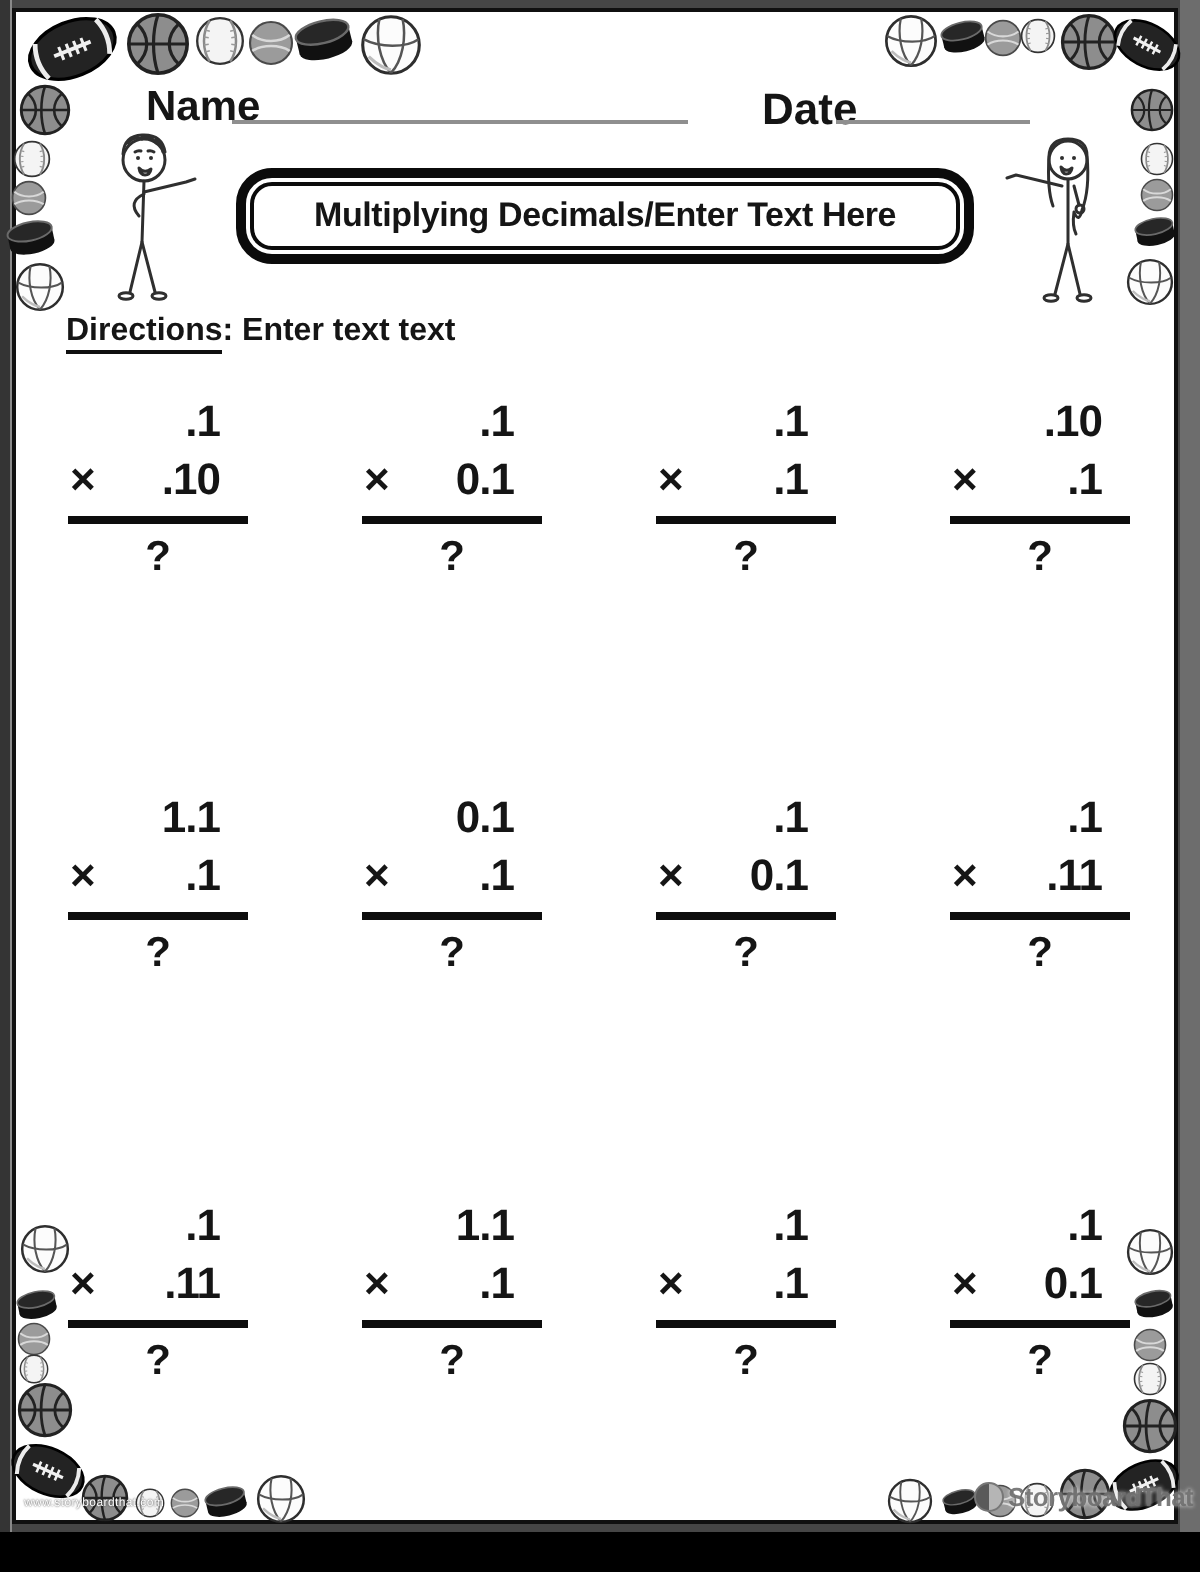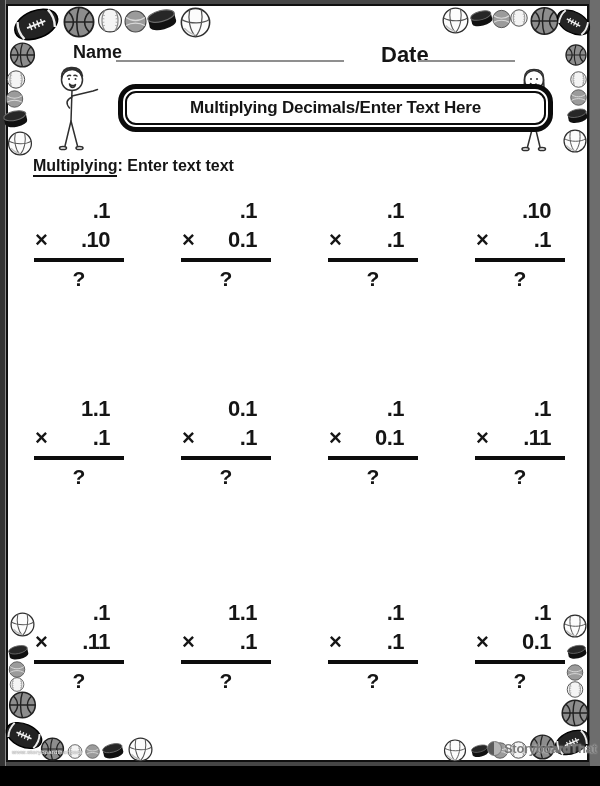--- a/index.html
+++ b/index.html
@@ -7,25 +7,25 @@
   
   .frame{position:absolute;inset:0;background:#464646;}
   .stripe-left{position:absolute;left:0;top:0;width:6px;height:766px;background:#343434;box-shadow:inset -1px 0 0 #8a8a8a;}
   .stripe-right{position:absolute;right:0;top:0;width:10px;height:766px;background:#6d6d6d;}
   .bottom-bar{position:absolute;left:0;bottom:0;width:600px;height:20px;background:#000;}
   
   .page{position:absolute;left:6px;top:4px;width:583px;height:758px;background:#fff;border:2px solid #101010;box-sizing:border-box;}
   
   .balls{position:absolute;inset:0;pointer-events:none;z-index:3;}
   
-  .name-label{position:absolute;left:73px;top:42px;font-size:18px;font-weight:700;z-index:4;}
+  .name-label{position:absolute;left:73px;top:42px;font-size:21px;font-weight:700;z-index:4;}
   .name-line{position:absolute;left:116px;top:60px;width:228px;height:2px;background:#8f8f8f;z-index:4;}
   .date-label{position:absolute;left:381px;top:42px;font-size:22px;font-weight:700;z-index:4;}
   .date-line{position:absolute;left:418px;top:60px;width:97px;height:2px;background:#8f8f8f;z-index:4;}
-  .title-box{position:absolute;left:118px;top:84px;width:435px;height:48px;box-sizing:border-box;border:5px solid #0b0b0b;border-radius:18px;background:#fff;padding:2px;z-index:4;}
+  .title-box{position:absolute;left:118px;top:84px;width:369px;height:48px;box-sizing:border-box;border:5px solid #0b0b0b;border-radius:18px;background:#fff;padding:2px;z-index:4;}
   .title-inner{height:100%;box-sizing:border-box;border:2px solid #0b0b0b;border-radius:11px;display:flex;align-items:center;justify-content:center;}
   .title-text{font-size:17px;font-weight:700;letter-spacing:-0.2px;white-space:nowrap;}
   .figure{position:absolute;z-index:4;}
   .fig-boy{left:48px;top:64px;}
   .fig-girl{left:496px;top:67px;}
   .directions{position:absolute;left:33px;top:157px;font-size:16px;font-weight:700;z-index:4;}
   .directions .dir-label{border-bottom:2px solid #101010;padding-bottom:1px;}
   
   .prow{position:absolute;left:34px;display:flex;gap:57px;z-index:4;}
   .prow.r1{top:199px;} .prow.r2{top:397px;} .prow.r3{top:601px;}
@@ -177,21 +177,21 @@
     <ellipse class="sketch" cx="46" cy="82" rx="3.5" ry="1.6" fill="#fff"></ellipse>
   </svg>
 
   <div class="title-box">
     <div class="title-inner">
       <span class="title-text">Multiplying Decimals/Enter Text Here</span>
     </div>
   </div>
 
   <div class="directions">
-    <span class="dir-label">Multiplying</span><span>: Enter text text</span>
+    <span class="dir-label">Directions</span><span>: Enter text text</span>
   </div>
 
   <div class="prow r1">
     <div class="problem">
       <div class="op-top">.1</div>
       <div class="op-row">
           <span class="mult">×</span>
           <span>.10</span>
         </div>
       <div class="hr-line"></div>

